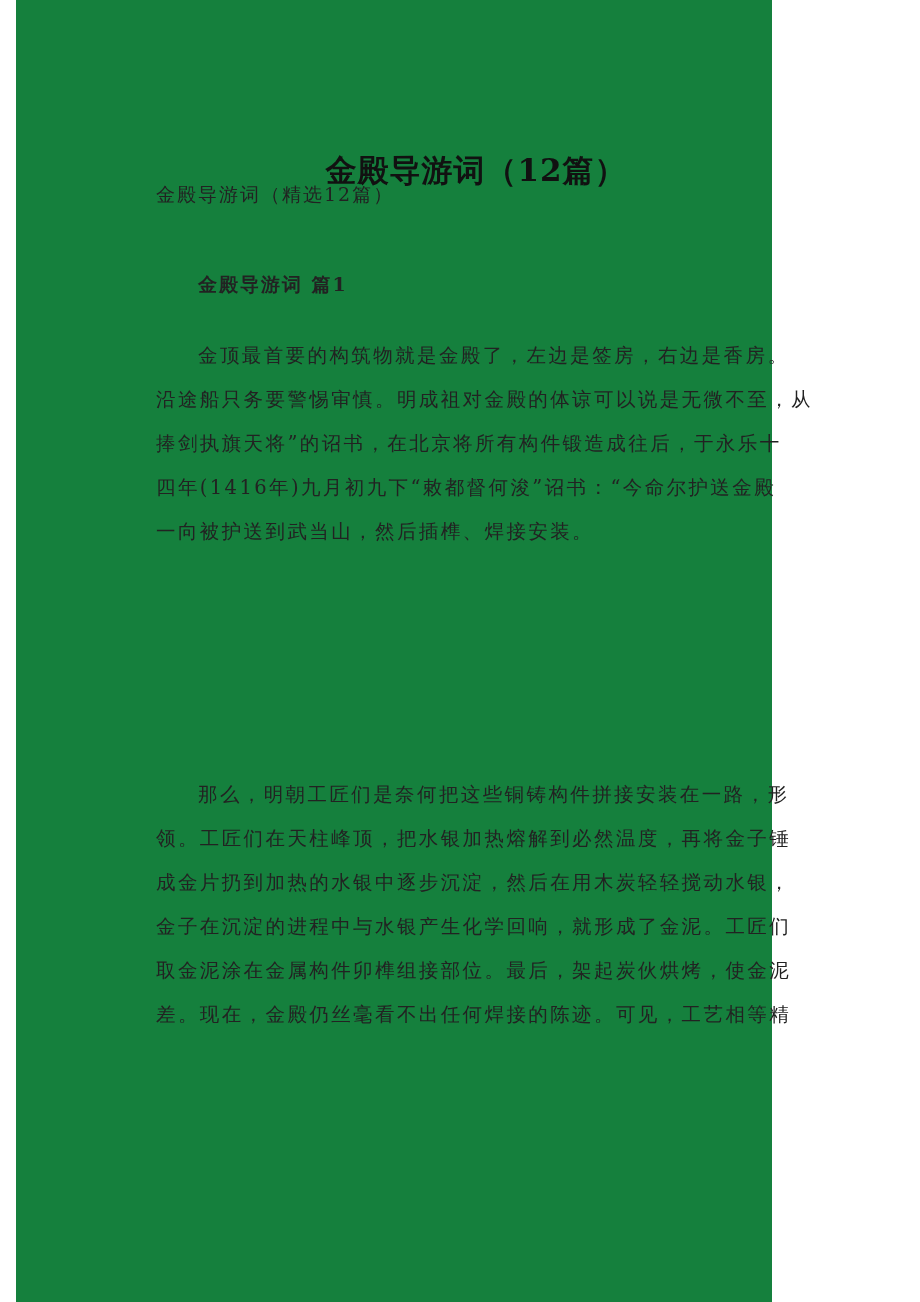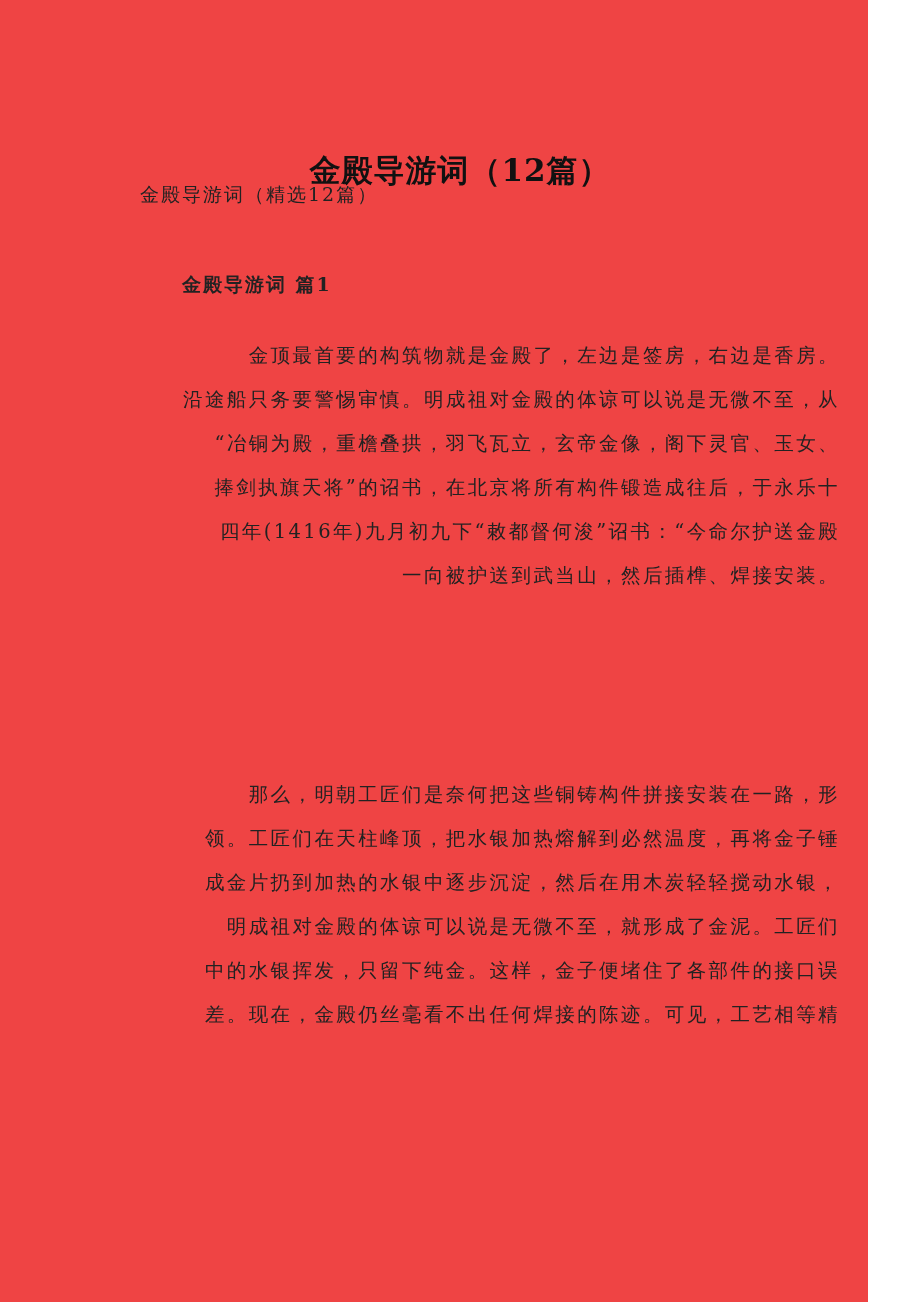--- a/index.html
+++ b/index.html
@@ -10,23 +10,23 @@
     body {
       width: 920px;
       height: 1302px;
       position: relative;
       overflow: hidden;
       font-family: "DejaVu Serif", "Liberation Serif", serif;
       color: #1a1a1a;
     }
     .page {
       position: absolute;
-      left: 0; top: 0;
-      width: 868px; height: 1302px;
-      background: #ef4444;
+      left: 16px; top: 0;
+      width: 756px; height: 1302px;
+      background: #15803d;
     }
     .title {
       position: absolute;
       left: 0;
       width: 920px;
       top: 150px;
       text-align: center;
       font-size: 31px;
       font-weight: bold;
       line-height: 40px;
@@ -49,21 +49,20 @@
       font-size: 19px;
       line-height: 30px;
       letter-spacing: 2px;
       color: #222;
       font-weight: bold;
     }
     .para {
       position: absolute;
       left: 140px;
       width: 700px;
-      text-align: right;
     }
     .line {
       height: 44px;
       line-height: 44px;
       font-size: 19.5px;
       letter-spacing: 2.4px;
       white-space: nowrap;
       color: #222;
     }
     .line.indent {
@@ -79,28 +78,27 @@
 
   <div class="title">金殿导游词（12篇）</div>
 
   <div class="subtitle">金殿导游词（精选12篇）</div>
 
   <div class="section-heading">金殿导游词 篇1</div>
 
   <div class="para" id="para-1">
     <div class="line indent">金顶最首要的构筑物就是金殿了，左边是签房，右边是香房。</div>
     <div class="line">沿途船只务要警惕审慎。明成祖对金殿的体谅可以说是无微不至，从</div>
-    <div class="line">“冶铜为殿，重檐叠拱，羽飞瓦立，玄帝金像，阁下灵官、玉女、</div>
     <div class="line">捧剑执旗天将”的诏书，在北京将所有构件锻造成往后，于永乐十</div>
     <div class="line">四年(1416年)九月初九下“敕都督何浚”诏书：“今命尔护送金殿</div>
     <div class="line">一向被护送到武当山，然后插榫、焊接安装。</div>
   </div>
 
   <div class="para" id="para-2">
     <div class="line indent">那么，明朝工匠们是奈何把这些铜铸构件拼接安装在一路，形</div>
     <div class="line">领。工匠们在天柱峰顶，把水银加热熔解到必然温度，再将金子锤</div>
     <div class="line">成金片扔到加热的水银中逐步沉淀，然后在用木炭轻轻搅动水银，</div>
-    <div class="line">明成祖对金殿的体谅可以说是无微不至，就形成了金泥。工匠们</div>
-    <div class="line">中的水银挥发，只留下纯金。这样，金子便堵住了各部件的接口误</div>
+    <div class="line">金子在沉淀的进程中与水银产生化学回响，就形成了金泥。工匠们</div>
+    <div class="line">取金泥涂在金属构件卯榫组接部位。最后，架起炭伙烘烤，使金泥</div>
     <div class="line">差。现在，金殿仍丝毫看不出任何焊接的陈迹。可见，工艺相等精</div>
   </div>
 
 </div>
 
 </body></html>

